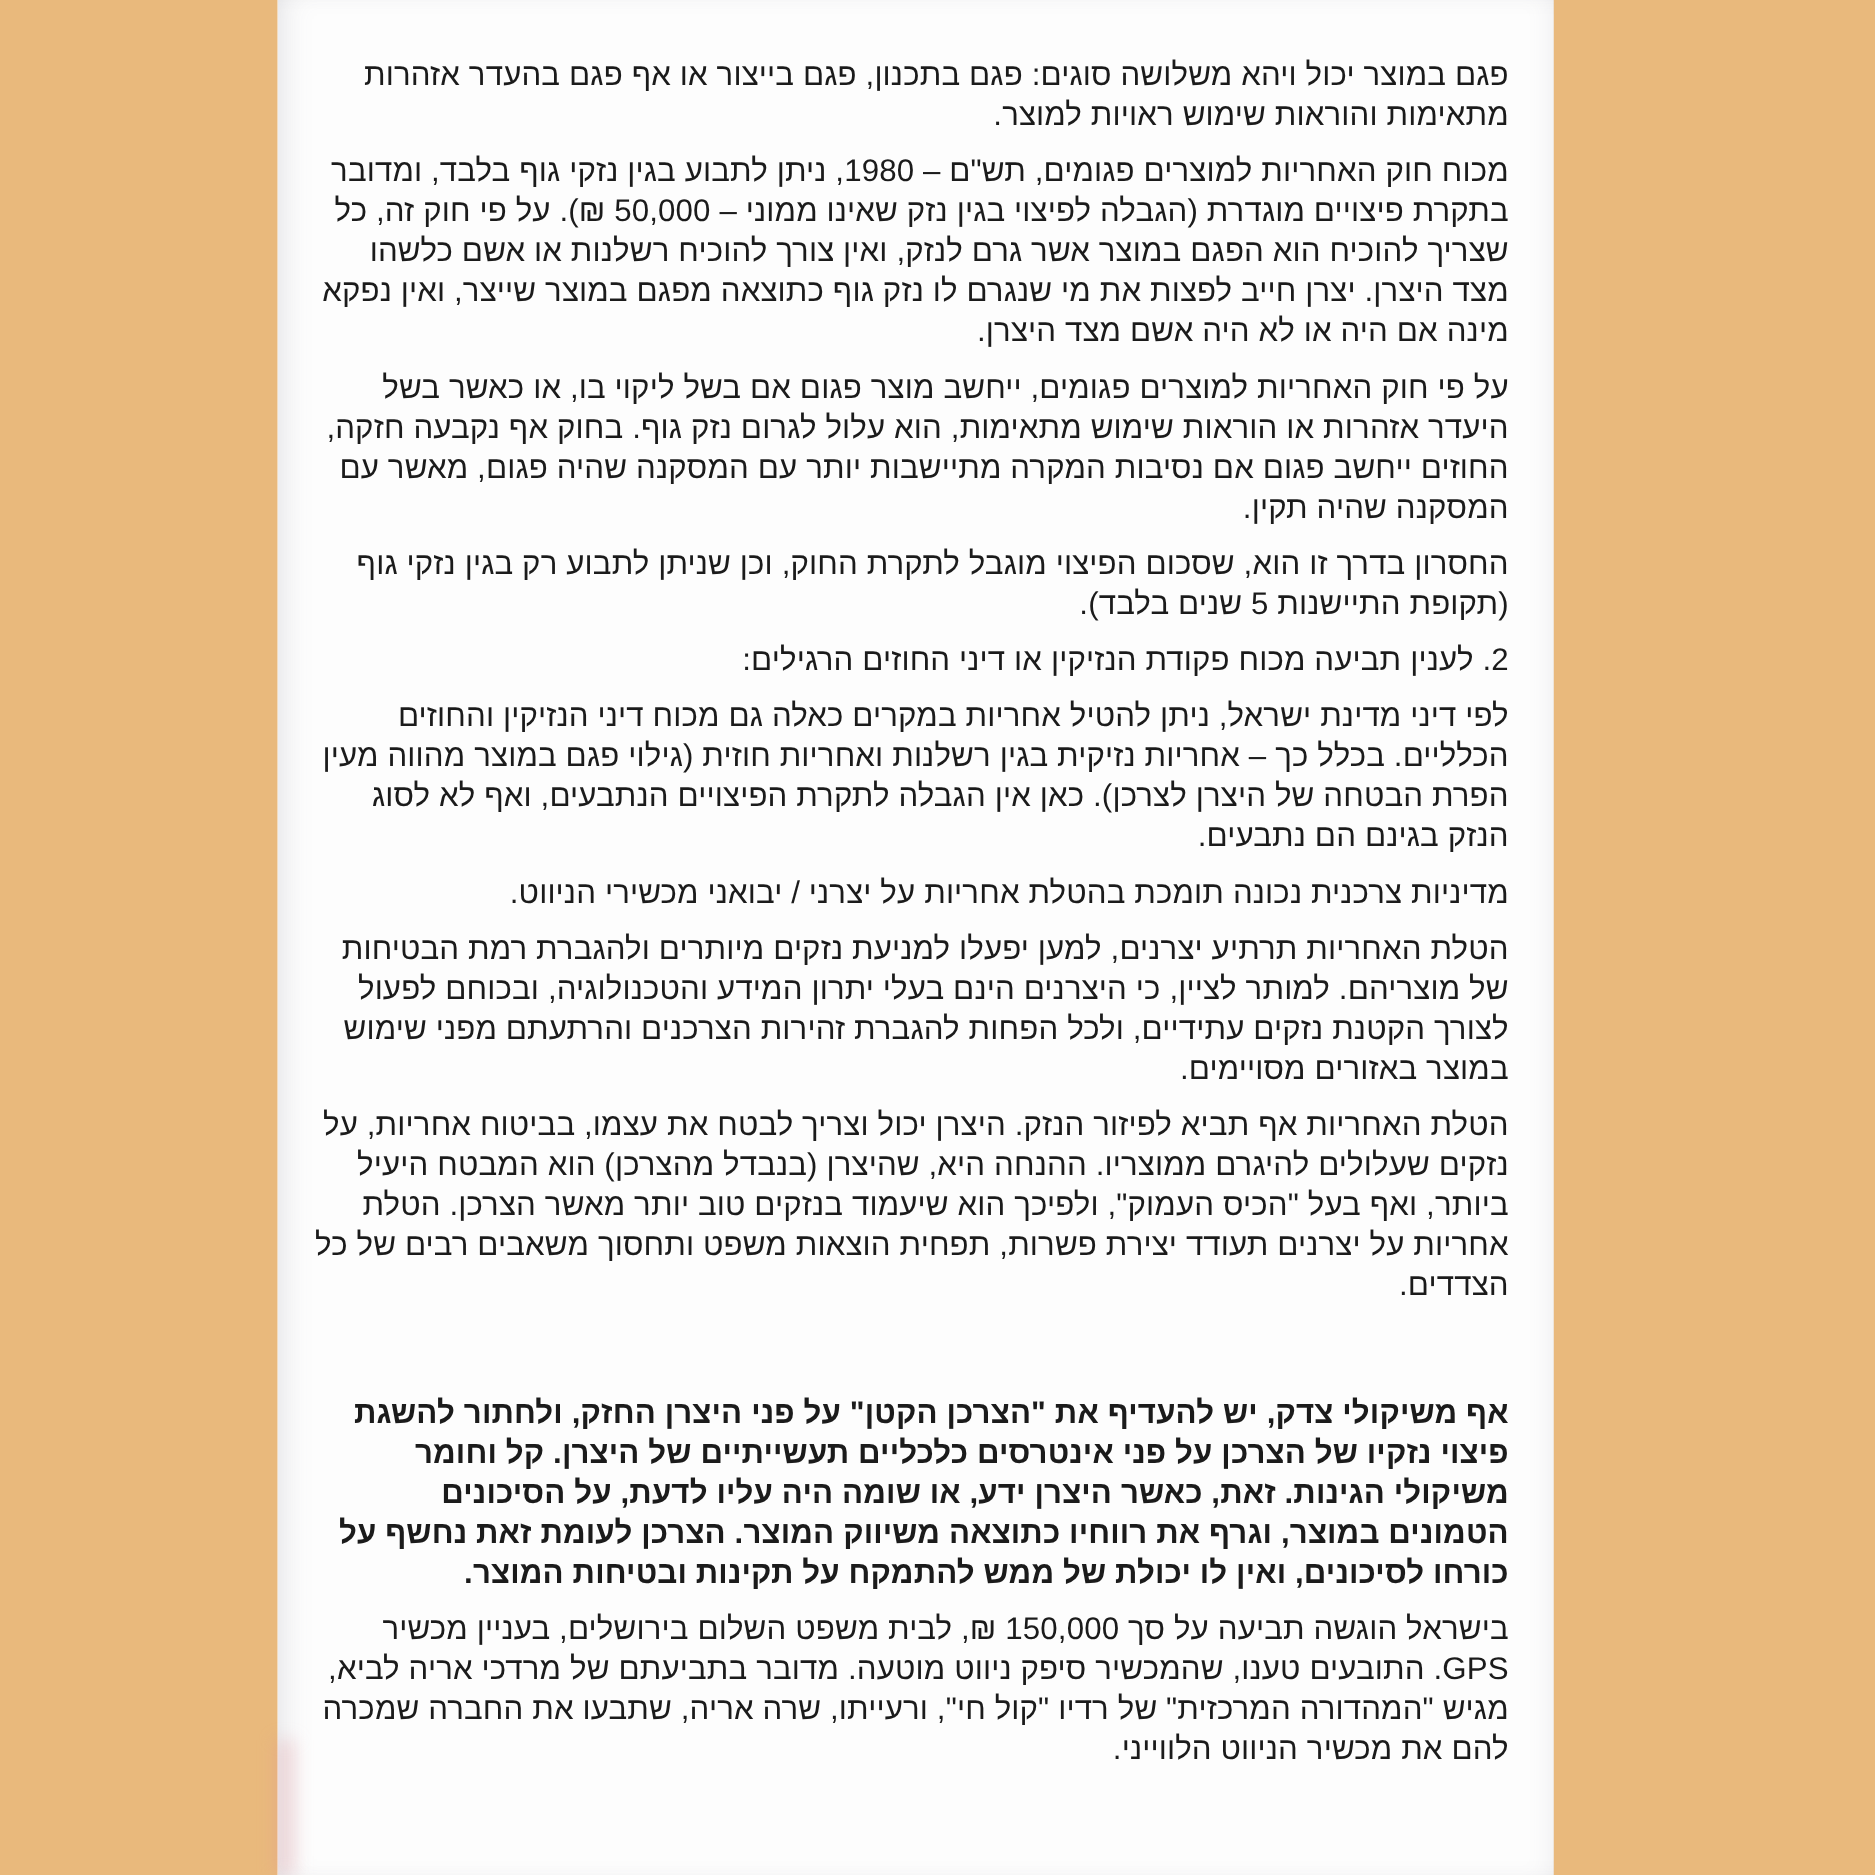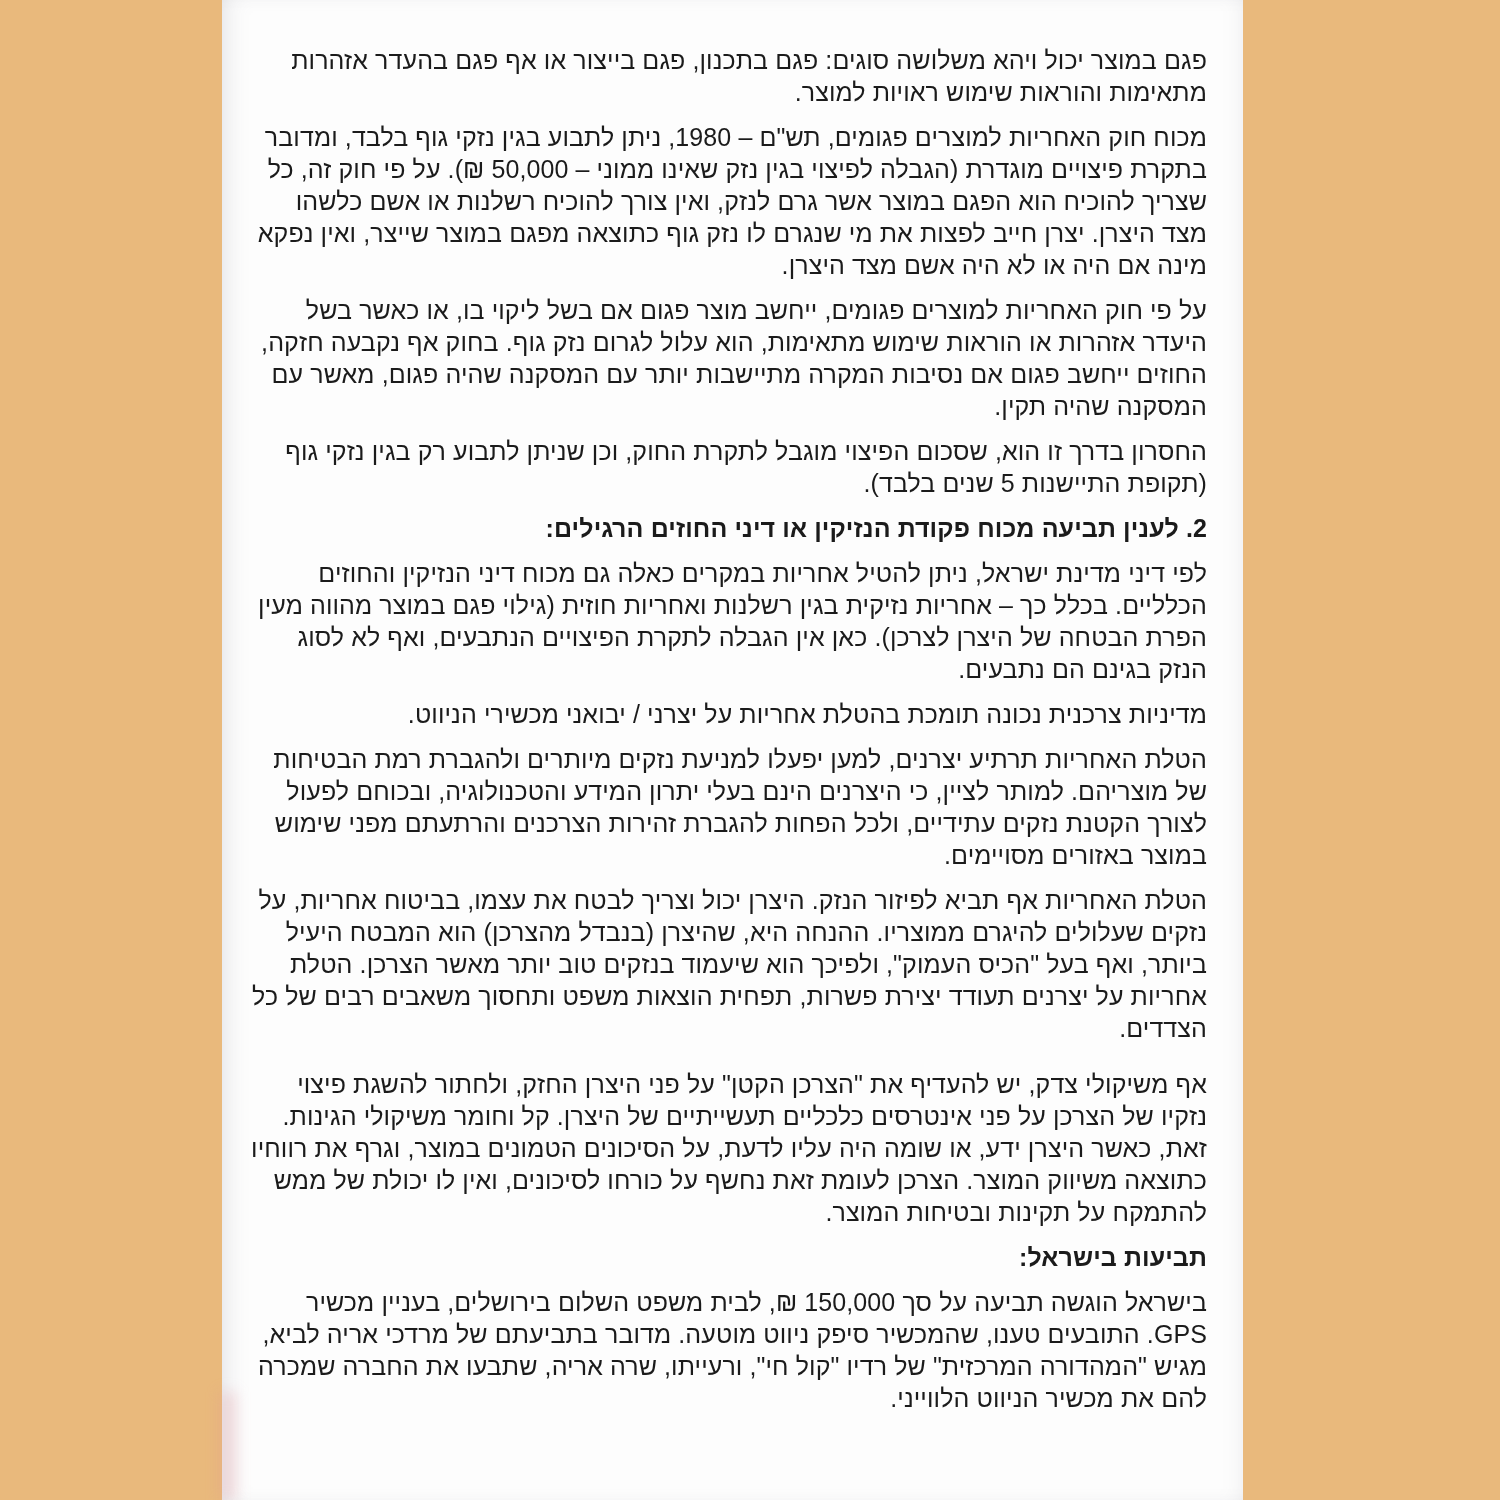--- a/index.html
+++ b/index.html
@@ -35,24 +35,25 @@
     color: #1b1b1b;
     font-size: 25px;
     line-height: 32px;
   }
   .para {
     margin: 0 0 13px 0;
     font-weight: normal;
     letter-spacing: 0.1px;
   }
   .para.heading {
-    font-weight: bold;
+    font-weight: normal;
   }
   .para.extra-gap {
-    margin-top: 24px;
+    margin-top: 70px;
+    font-weight: bold;
   }
   .scan-artifact {
     position: absolute;
     left: 220px;
     top: 1392px;
     width: 16px;
     height: 108px;
     background: rgba(225, 150, 155, 0.30);
     filter: blur(7px);
   }
@@ -65,17 +66,16 @@
       <p class="para body">פגם במוצר יכול ויהא משלושה סוגים: פגם בתכנון, פגם בייצור או אף פגם בהעדר אזהרות מתאימות והוראות שימוש ראויות למוצר.</p>
       <p class="para body">מכוח חוק האחריות למוצרים פגומים, תש"ם – 1980,  ניתן לתבוע בגין נזקי גוף בלבד, ומדובר בתקרת פיצויים מוגדרת (הגבלה לפיצוי בגין נזק שאינו ממוני – 50,000 ₪). על פי חוק זה, כל שצריך להוכיח הוא הפגם במוצר אשר גרם לנזק, ואין צורך להוכיח רשלנות או אשם כלשהו מצד היצרן. יצרן חייב לפצות את מי שנגרם לו נזק גוף כתוצאה מפגם במוצר שייצר, ואין נפקא מינה אם היה או לא היה אשם מצד היצרן.</p>
       <p class="para body">על פי חוק האחריות למוצרים פגומים, ייחשב מוצר פגום אם בשל ליקוי בו, או כאשר בשל היעדר אזהרות או הוראות שימוש מתאימות, הוא עלול לגרום נזק גוף. בחוק אף נקבעה חזקה, החוזים ייחשב פגום אם נסיבות המקרה מתיישבות יותר עם המסקנה שהיה פגום, מאשר עם המסקנה שהיה תקין.</p>
       <p class="para body">החסרון בדרך זו הוא, שסכום הפיצוי מוגבל לתקרת החוק, וכן שניתן לתבוע רק בגין נזקי גוף (תקופת התיישנות 5 שנים בלבד).</p>
       <p class="para heading">2. לענין תביעה מכוח פקודת הנזיקין או דיני החוזים הרגילים:</p>
       <p class="para body">לפי דיני מדינת ישראל, ניתן להטיל אחריות במקרים כאלה גם מכוח דיני הנזיקין והחוזים הכלליים. בכלל כך – אחריות נזיקית בגין רשלנות ואחריות חוזית (גילוי פגם במוצר מהווה מעין הפרת הבטחה של היצרן לצרכן). כאן אין הגבלה לתקרת הפיצויים הנתבעים, ואף לא לסוג הנזק בגינם הם נתבעים.</p>
       <p class="para body">מדיניות צרכנית נכונה תומכת בהטלת אחריות על יצרני / יבואני מכשירי הניווט.</p>
       <p class="para body">הטלת האחריות תרתיע יצרנים, למען יפעלו למניעת נזקים מיותרים ולהגברת רמת הבטיחות של מוצריהם. למותר לציין, כי היצרנים הינם בעלי יתרון המידע והטכנולוגיה, ובכוחם לפעול לצורך הקטנת נזקים עתידיים, ולכל הפחות להגברת זהירות הצרכנים והרתעתם מפני שימוש במוצר באזורים מסויימים.</p>
       <p class="para body">הטלת האחריות אף תביא לפיזור הנזק. היצרן יכול וצריך לבטח את עצמו, בביטוח אחריות, על נזקים שעלולים להיגרם ממוצריו. ההנחה היא, שהיצרן (בנבדל מהצרכן) הוא המבטח היעיל ביותר, ואף בעל "הכיס העמוק", ולפיכך הוא שיעמוד בנזקים טוב יותר מאשר הצרכן. הטלת אחריות על יצרנים תעודד יצירת פשרות, תפחית הוצאות משפט ותחסוך משאבים רבים של כל הצדדים.</p>
       <p class="para body extra-gap">אף משיקולי צדק, יש להעדיף את "הצרכן הקטן" על פני היצרן החזק, ולחתור להשגת פיצוי נזקיו של הצרכן על פני אינטרסים כלכליים תעשייתיים של היצרן. קל וחומר משיקולי הגינות. זאת, כאשר היצרן ידע, או שומה היה עליו לדעת, על הסיכונים הטמונים במוצר, וגרף את רווחיו כתוצאה משיווק המוצר. הצרכן לעומת זאת נחשף על כורחו לסיכונים, ואין לו יכולת של ממש להתמקח על תקינות ובטיחות המוצר.</p>
-      <p class="para heading">תביעות בישראל:</p>
       <p class="para body">בישראל הוגשה תביעה על סך 150,000 ₪, לבית משפט השלום בירושלים, בעניין מכשיר GPS. התובעים טענו, שהמכשיר סיפק ניווט מוטעה. מדובר בתביעתם של מרדכי אריה לביא, מגיש "המהדורה המרכזית" של רדיו "קול חי", ורעייתו, שרה אריה, שתבעו את החברה שמכרה להם את מכשיר הניווט הלווייני.</p>
     </div>
 </div>
 <div class="scan-artifact"></div>
 
 </body></html>

